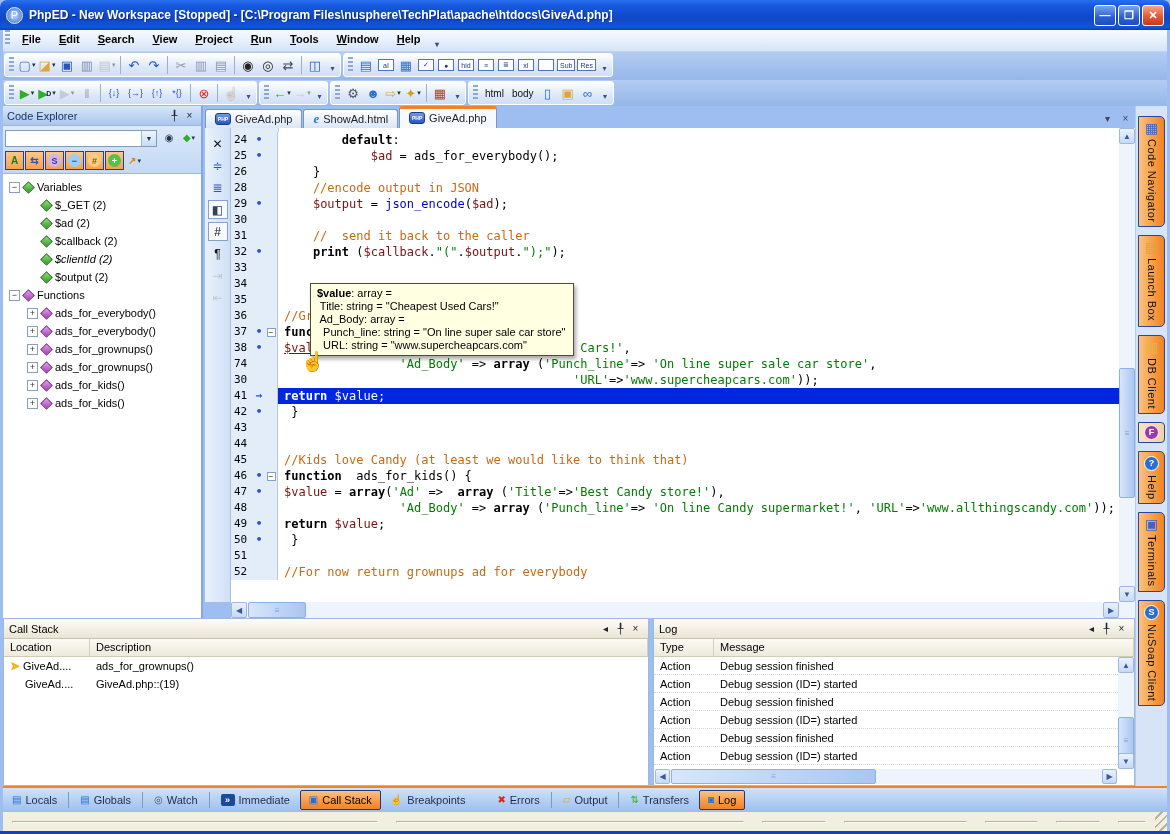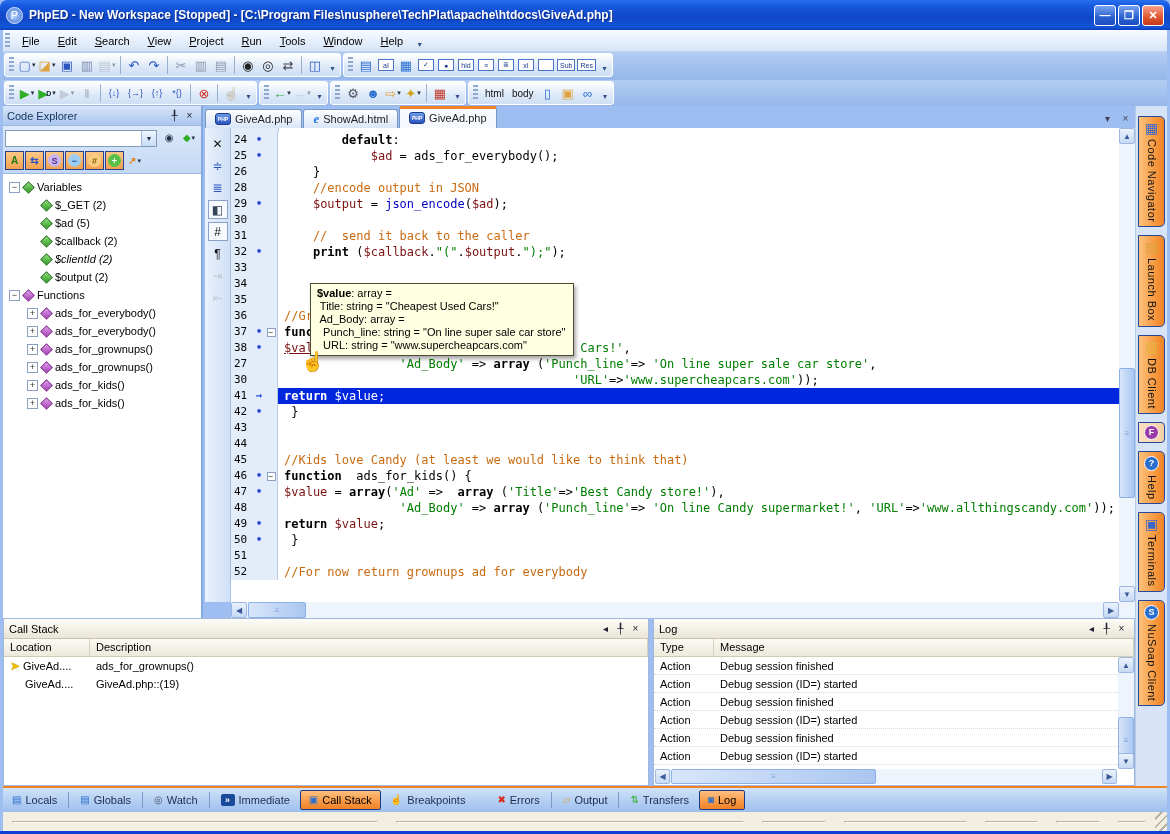--- a/index.html
+++ b/index.html
@@ -21,21 +21,21 @@
   .app-ico { width:17px; height:17px; border-radius:50%; background:radial-gradient(#bcd6ff,#3b6fd4);
     border:1px solid #dfe9ff; color:#fff; font-size:11px; display:flex; align-items:center; justify-content:center; }
   #win-btns { margin-left:auto; display:flex; gap:2px; }
   .wbtn { width:22px; height:21px; border-radius:3px; border:1px solid #fff;
     background:linear-gradient(#7aa4f0,#2a5fd0 60%,#1e4cc0); color:#fff; font-size:11px; font-weight:bold;
     display:flex; align-items:center; justify-content:center; line-height:1; }
   .wbtn.close { background:linear-gradient(#f6a48c,#e25a36 55%,#c43a18); }
 
   
   #menubar { position:absolute; left:3px; top:30px; width:1164px; height:22px;
-    background:linear-gradient(#f8fbff,#d5e4f7); display:flex; align-items:center; border-bottom:1px solid #c0d4ef; }
+    background:linear-gradient(#f8fbff,#d5e4f7); display:flex; border-bottom:1px solid #c0d4ef;font-weight:bold; }
   .grip { width:5px; height:16px; margin:0 3px 0 2px;
     background:repeating-linear-gradient(180deg,#8fa8cf 0 2px,transparent 2px 4px); }
   .menu-item { padding:3px 9px; }
   .menu-item u { text-decoration:underline; }
   .ovf { margin-left:2px; align-self:center; width:11px; height:16px; font-size:8px; color:#33508a;
     display:flex; align-items:flex-end; justify-content:center; border-top:0; }
 
   
   .tbrow { position:absolute; left:3px; width:1164px; display:flex; align-items:flex-start;
     background:linear-gradient(#b3ccf2,#96b7ea); }
@@ -474,21 +474,21 @@
           <span>Variables</span>
         </div>
         <div class="trow" style="padding-left: 20px;">
           <span style="width: 11px; flex: 0 0 auto;"></span>
           <span class="dia"></span>
           <span>$_GET (2)</span>
         </div>
         <div class="trow" style="padding-left: 20px;">
           <span style="width: 11px; flex: 0 0 auto;"></span>
           <span class="dia"></span>
-          <span>$ad (5)</span>
+          <span>$ad (2)</span>
         </div>
         <div class="trow" style="padding-left: 20px;">
           <span style="width: 11px; flex: 0 0 auto;"></span>
           <span class="dia"></span>
           <span>$callback (2)</span>
         </div>
         <div class="trow" style="padding-left: 20px; font-style: italic;">
           <span style="width: 11px; flex: 0 0 auto;"></span>
           <span class="dia"></span>
           <span>$clientId (2)</span>
@@ -651,21 +651,21 @@
           </span>
           <span class="code"><span class="ck">func</span></span>
         </div>
         <div class="ln">
           <span class="g-num">38</span>
           <span class="g-dot">•</span>
           <span class="g-fold"></span>
           <span class="code"><span class="cvl">$value</span><span class="cp"> =  </span><span class="ck">array</span><span class="cp"> (</span><span class="cs">'Title'</span><span class="cp">=&gt;</span><span class="cs">'Cheapest Used Cars!'</span><span class="cp">,</span></span>
         </div>
         <div class="ln">
-          <span class="g-num">27</span>
+          <span class="g-num">74</span>
           <span class="g-dot"></span>
           <span class="g-fold"></span>
           <span class="code"><span class="cp">                </span><span class="cs">'Ad_Body'</span><span class="cp"> =&gt; </span><span class="ck">array</span><span class="cp"> (</span><span class="cs">'Punch_line'</span><span class="cp">=&gt; </span><span class="cs">'On line super sale car store'</span><span class="cp">,</span></span>
         </div>
         <div class="ln">
           <span class="g-num">30</span>
           <span class="g-dot"></span>
           <span class="g-fold"></span>
           <span class="code"><span class="cp">                                        </span><span class="cs">'URL'</span><span class="cp">=&gt;</span><span class="cs">'www.supercheapcars.com'</span><span class="cp">));</span></span>
         </div>

